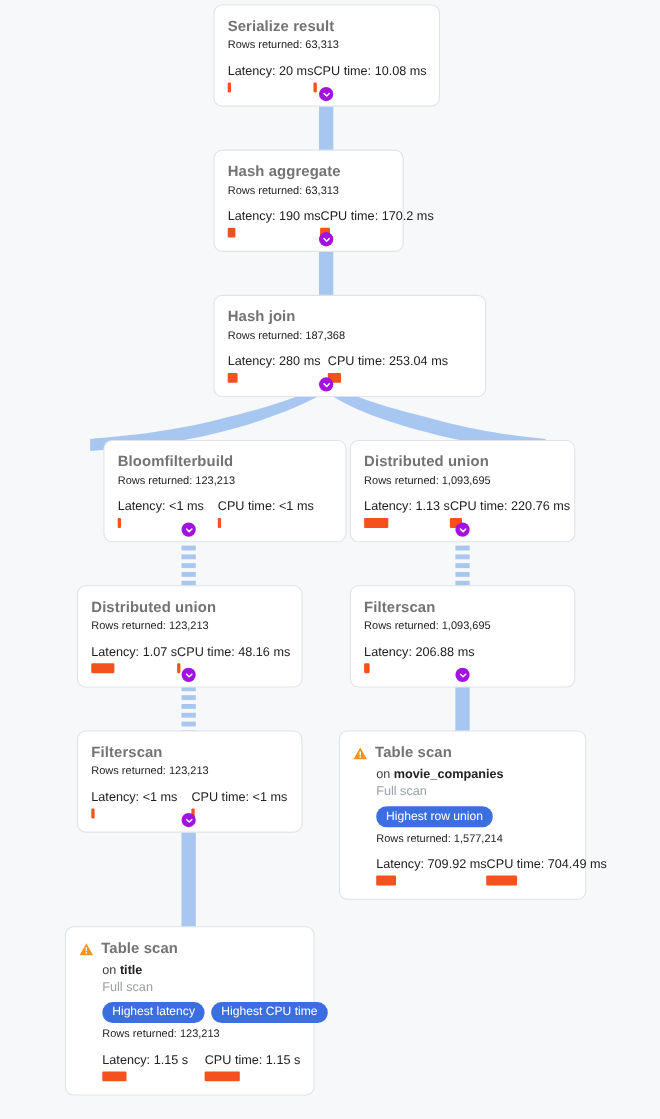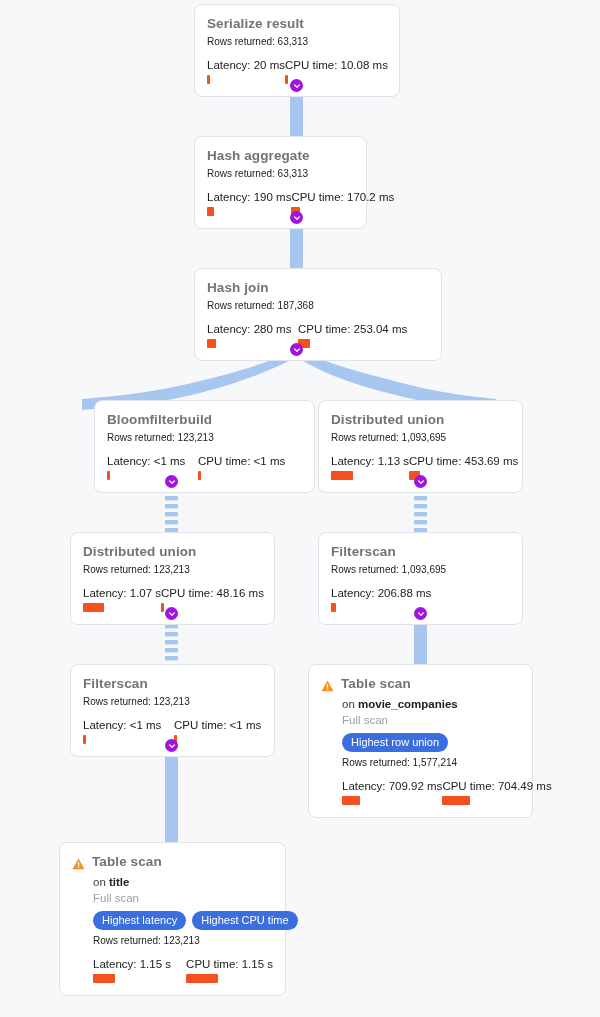--- a/index.html
+++ b/index.html
@@ -238,21 +238,21 @@
           <div class="node-title">Distributed union</div>
         </div>
         <div class="node-body">
           <div class="rows">Rows returned: 1,093,695</div>
           <div class="metrics">
             <div class="metric" style="width: 91px;">
               <div class="metric-label">Latency: 1.13 s</div>
               <div class="metric-bar" style="width: 22px;"></div>
             </div>
             <div class="metric">
-              <div class="metric-label">CPU time: 453.69 ms</div>
+              <div class="metric-label">CPU time: 220.76 ms</div>
               <div class="metric-bar" style="width: 11px;"></div>
             </div>
           </div>
         </div>
       </div>
       <div class="node" style="left: 70px; top: 532px; width: 205px; min-height: 78px;">
         <div class="node-head">
           <div class="node-title">Distributed union</div>
         </div>
         <div class="node-body">

